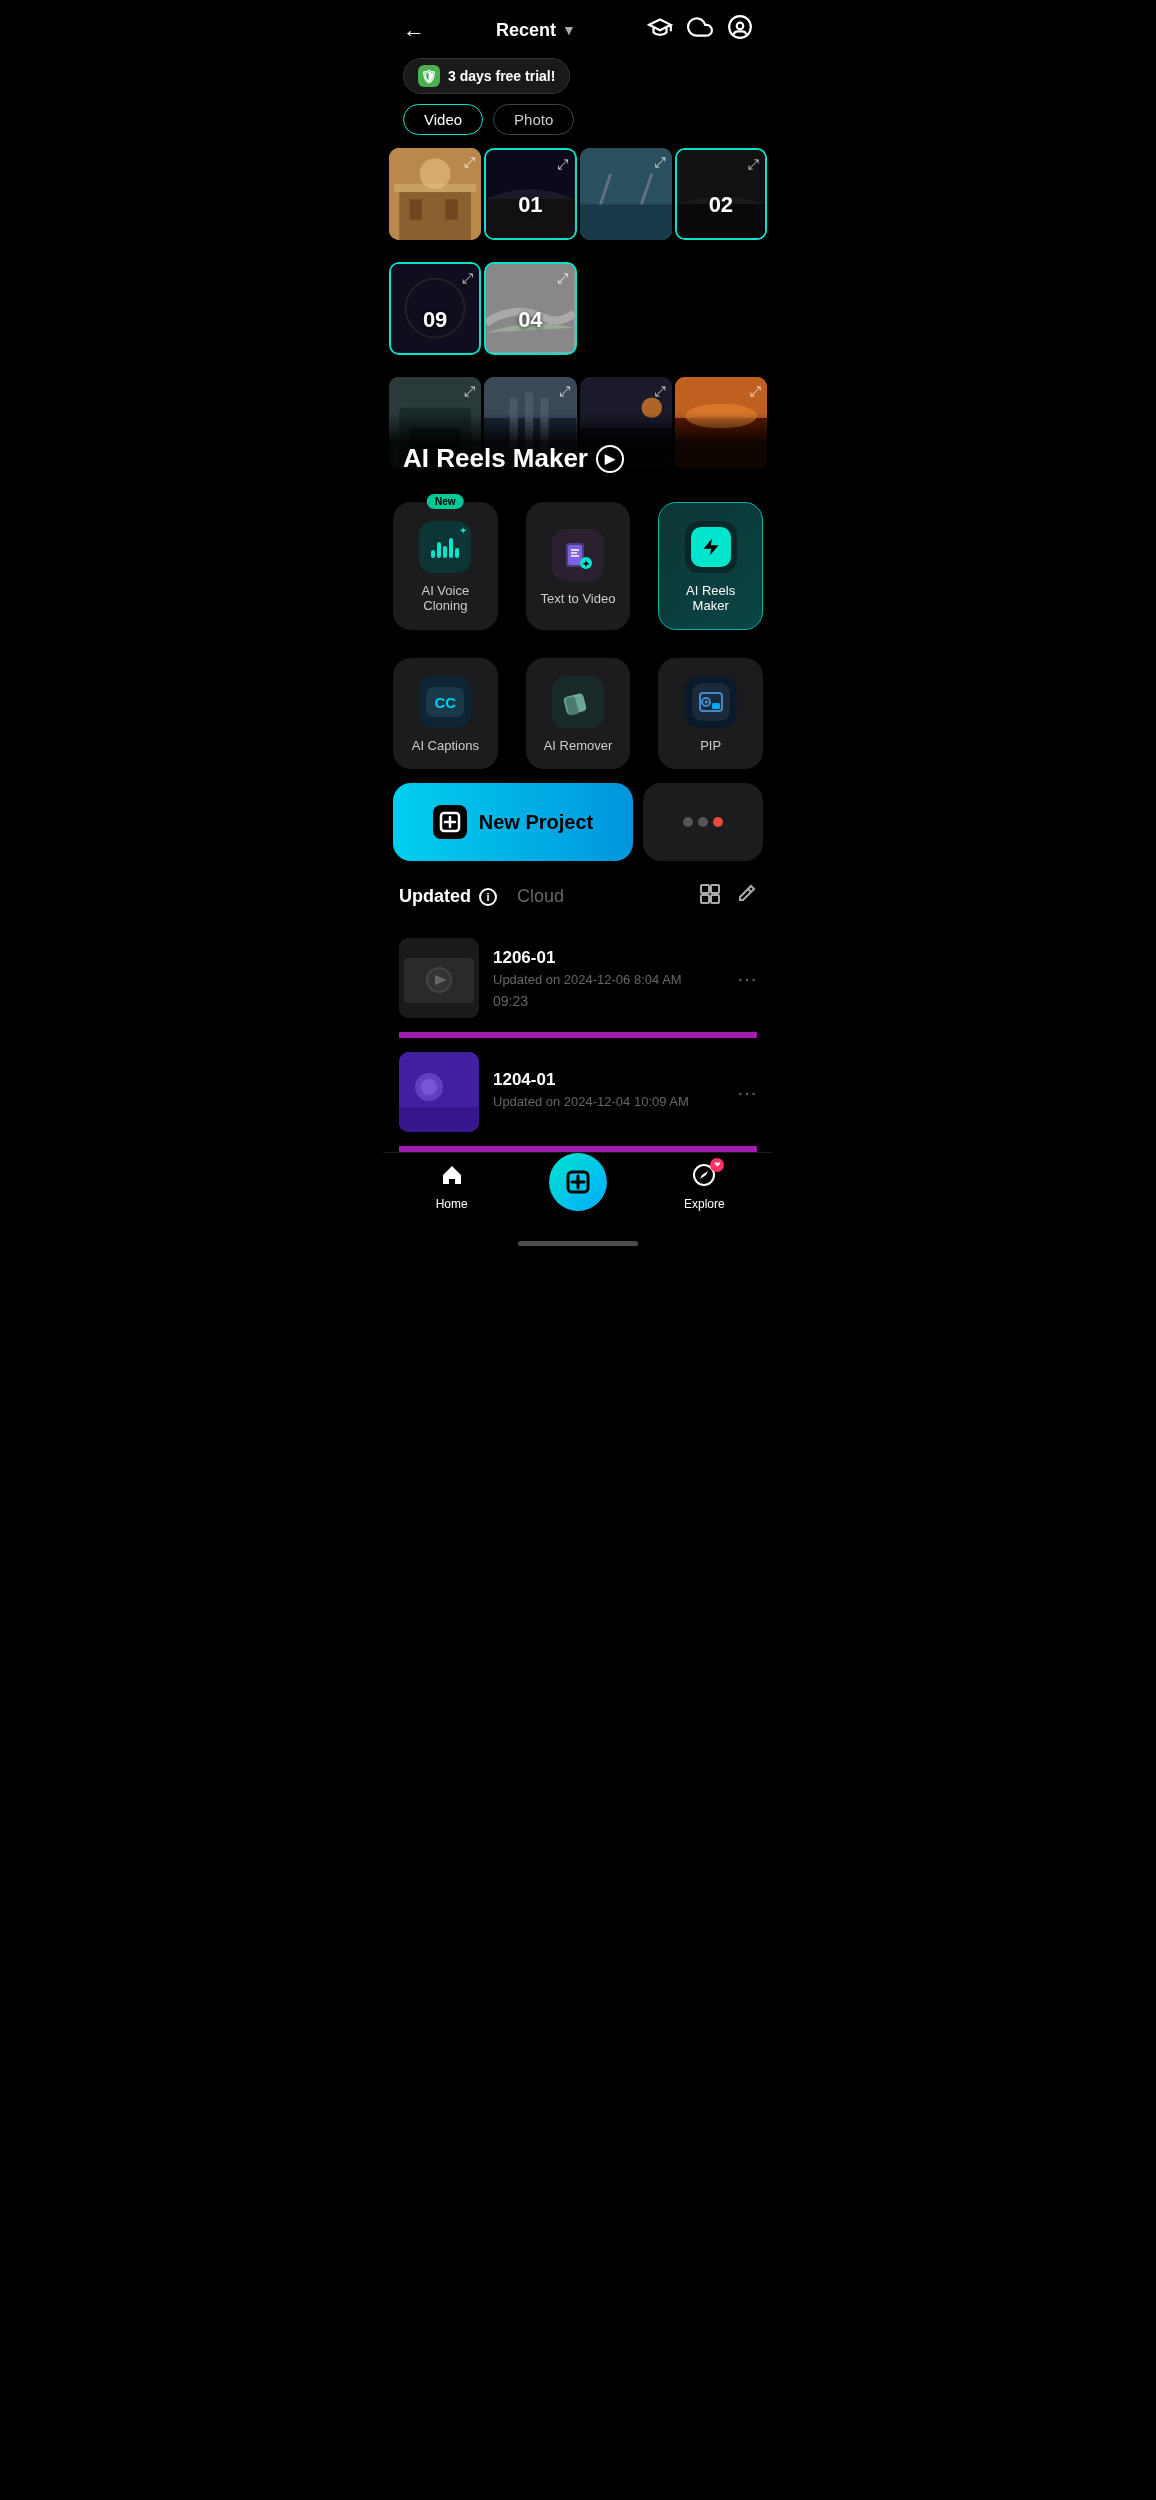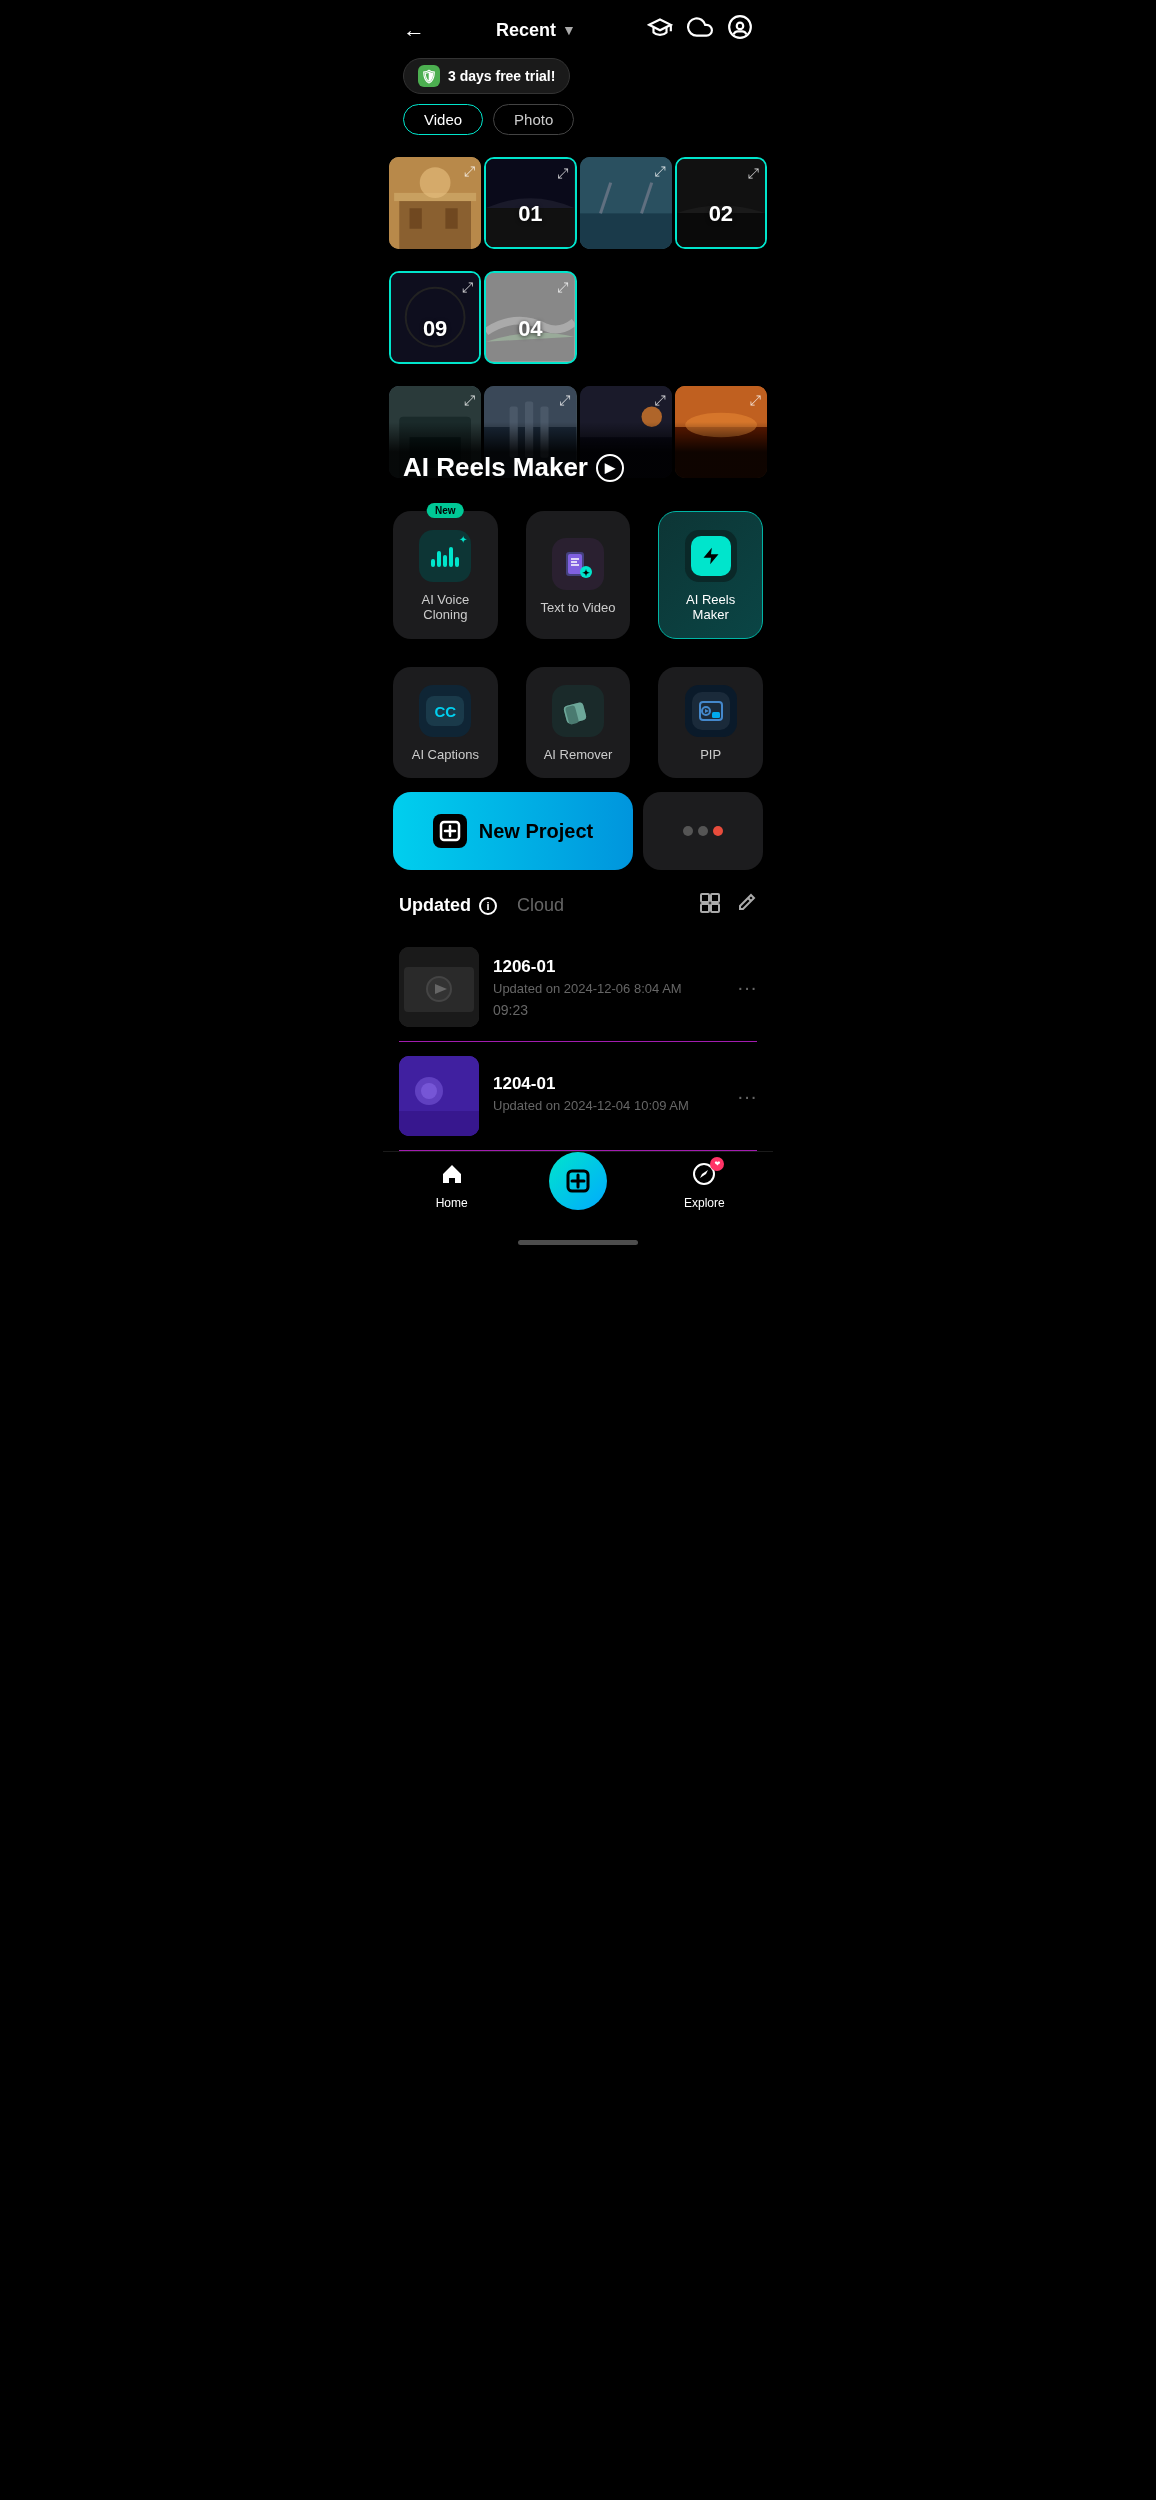--- a/index.html
+++ b/index.html
@@ -71,21 +71,21 @@
       display: flex;
       align-items: center;
       justify-content: center;
       font-size: 13px;
     }
 
     
     .filter-tabs {
       display: flex;
       gap: 10px;
-      padding: 0 20px 22px;
+      padding: 0 20px 13px;
     }
     .filter-tab {
       border: 1.5px solid #444;
       border-radius: 20px;
       padding: 6px 20px;
       font-size: 15px;
       color: #ccc;
       background: transparent;
       cursor: pointer;
     }
@@ -371,21 +371,21 @@
     .project-list {
       display: flex;
       flex-direction: column;
       gap: 0;
     }
     .project-item {
       display: flex;
       align-items: center;
       gap: 14px;
       padding: 14px 0;
-      border-bottom: 1px solid #a21caf;
+      border-bottom: 6px solid #a21caf;
       cursor: pointer;
     }
     .project-thumb {
       width: 80px;
       height: 80px;
       border-radius: 10px;
       flex-shrink: 0;
       overflow: hidden;
     }
     .thumb-1 { background: linear-gradient(135deg, #222, #333); }

